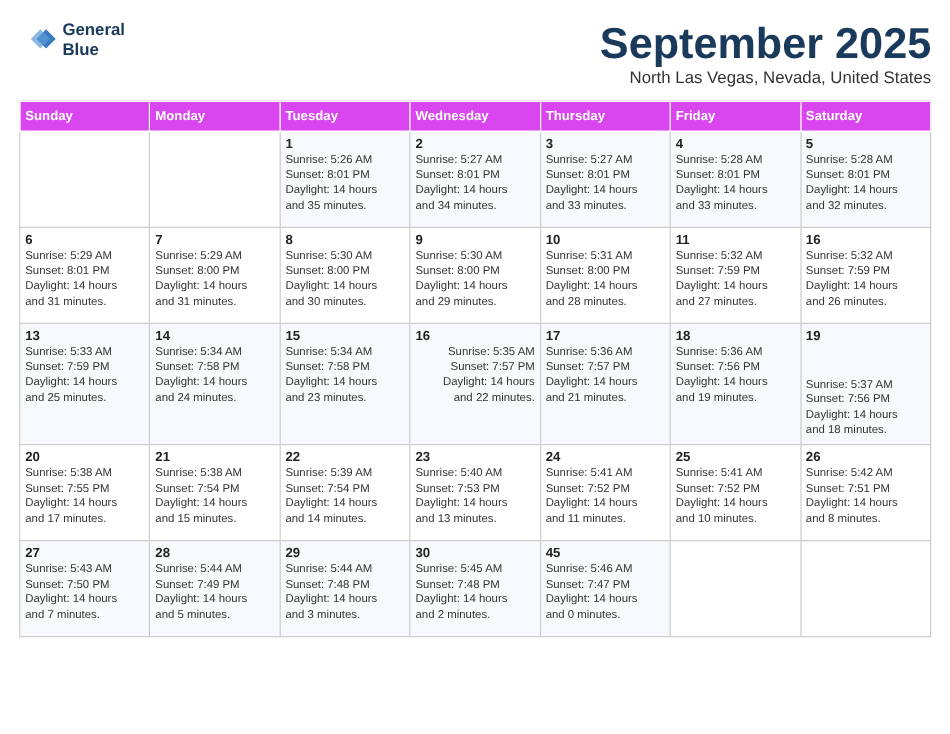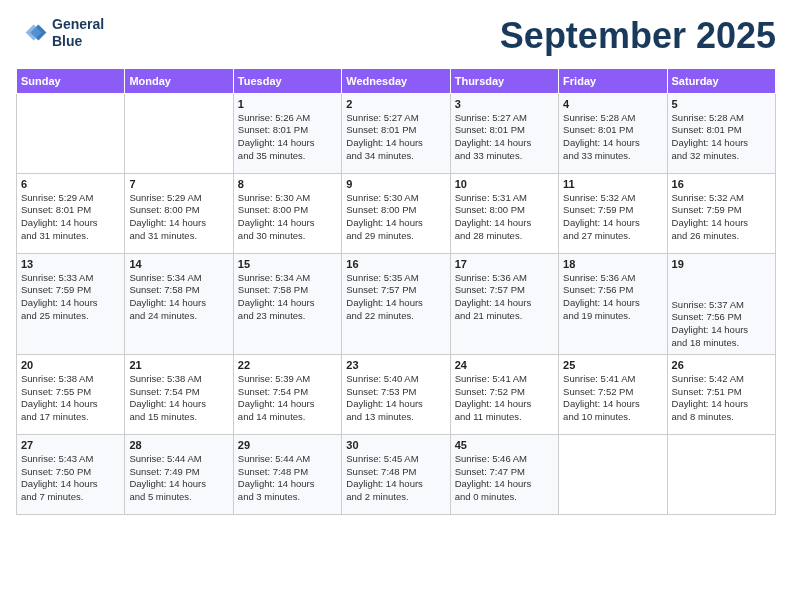--- a/index.html
+++ b/index.html
@@ -43,21 +43,21 @@
     .location {
       font-size: 14px;
       color: #333;
     }
     table {
       width: 100%;
       border-collapse: collapse;
       font-size: 10px;
     }
     thead th {
-      background-color: #8b5cf6;
+      background-color: #d946ef;
       color: #fff;
       padding: 6px 4px;
       text-align: left;
       font-size: 11px;
       font-weight: bold;
       border: 1px solid #fff;
     }
     tbody td {
       border: 1px solid #ccc;
       vertical-align: top;
@@ -95,20 +95,21 @@
       <polygon points="28,8 38,18 28,28 18,18" fill="#3a7abf"></polygon>
       <polygon points="22,8 32,18 22,28 12,18" fill="#5b9bd5" opacity="0.7"></polygon>
     </svg>
     <div class="logo-text">
       <div>General</div>
       <div>Blue</div>
     </div>
   </div>
   <div class="title-block">
     <div class="month-title">September 2025</div>
+    <div class="location">North Las Vegas, Nevada, United States</div>
   </div>
 </div>
 
 <table>
   <thead>
     <tr>
     <th>Sunday</th>
         <th>Monday</th>
         <th>Tuesday</th>
         <th>Wednesday</th>
@@ -225,21 +226,21 @@
         </td>
         <td>
           <span class="day-num">15</span>
           <div class="day-detail" style="white-space: pre-line;">Sunrise: 5:34 AM
 Sunset: 7:58 PM
 Daylight: 14 hours
 and 23 minutes.</div>
         </td>
         <td>
           <span class="day-num">16</span>
-          <div class="day-detail" style="white-space: pre-line;">Sunrise: 5:35 AM
+          <div class="day-detail" style="white-space: pre-line; text-align: right;">Sunrise: 5:35 AM
 Sunset: 7:57 PM
 Daylight: 14 hours
 and 22 minutes.</div>
         </td>
         <td>
           <span class="day-num">17</span>
           <div class="day-detail" style="white-space: pre-line;">Sunrise: 5:36 AM
 Sunset: 7:57 PM
 Daylight: 14 hours
 and 21 minutes.</div>

